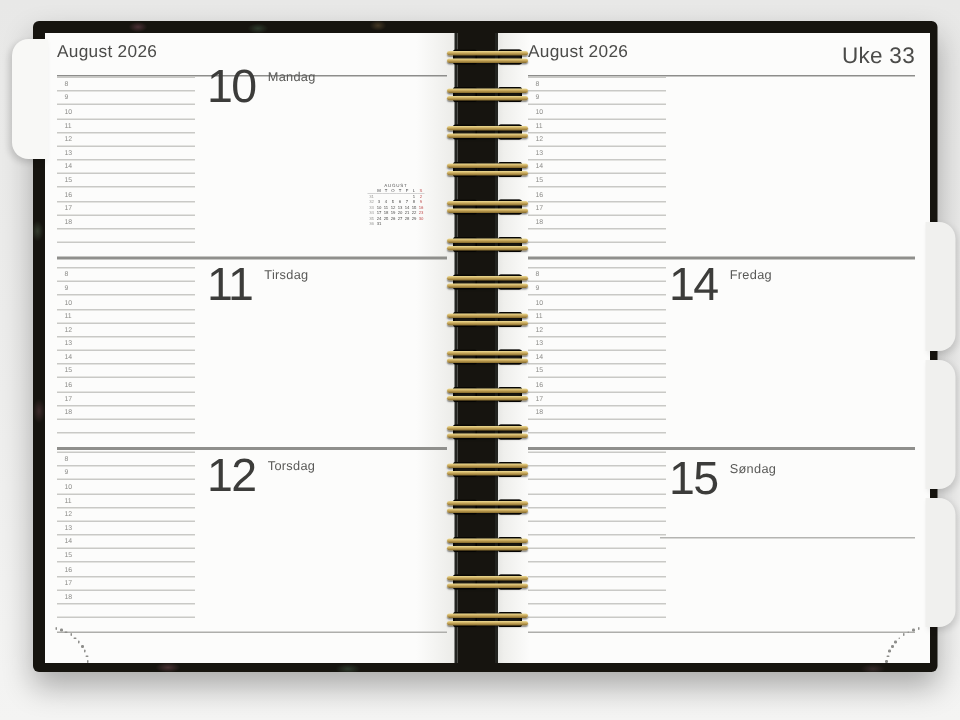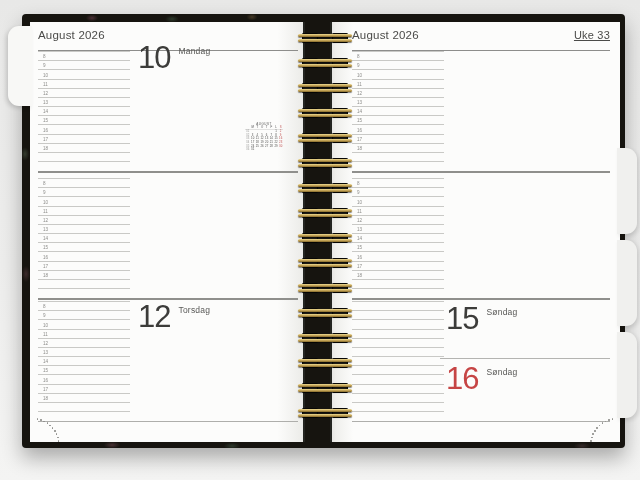--- a/index.html
+++ b/index.html
@@ -18,21 +18,21 @@
            radial-gradient(12px 5px at 90px 431px, rgba(128,84,92,.6), transparent 70%),
            radial-gradient(12px 5px at 210px 432px, rgba(74,104,80,.55), transparent 70%),
            radial-gradient(12px 5px at 560px 432px, rgba(120,90,96,.4), transparent 70%);}
   .page{position:absolute;top:22px;height:420px;z-index:2;}
   .page.left{left:30px;width:275px;
          background:linear-gradient(90deg,#fcfcfb 0%,#fcfcfb 90%,#ecece9 99%,#e0e0dd 100%);}
   .page.right{left:330px;width:290px;
          background:linear-gradient(90deg,#e3e3e0 0%,#efefec 2%,#fcfcfb 8%,#fcfcfb 100%);}
   .spine-edge{position:absolute;top:22px;height:420px;width:2px;background:#232420;z-index:3;}
   .hdr{position:absolute;top:7px;font-size:11.5px;color:#4b4b49;letter-spacing:.2px;}
-  .hdr.week{font-size:11px;text-decoration:underline;}
+  .hdr.week{font-size:15px;}
   .hdr-line{position:absolute;top:28px;height:1px;background:#8d8d8b;}
   .hline{position:absolute;height:1px;background:#c9c9c6;}
   .divider{position:absolute;height:2px;background:#8f8f8c;}
   .subdivider{position:absolute;height:1px;background:#b4b4b1;}
   .bottomline{position:absolute;height:1px;background:#aeaeab;}
   .hourlbl{position:absolute;font-size:10px;color:#8d8d8a;transform:scale(.46);transform-origin:left top;line-height:10px;}
   .dayblock{position:absolute;line-height:1;white-space:nowrap;}
   .dayblock .num{font-size:31px;font-weight:300;color:#3c3c3a;letter-spacing:-1px;}
   .dayblock.red .num{color:#c64545;}
   .dayblock .wd{position:relative;top:-14px;margin-left:8px;font-size:8.5px;color:#585856;letter-spacing:.2px;}
@@ -196,20 +196,21 @@
       <div class="hourlbl" style="left: 13px; top: 300.5px;">10</div>
       <div class="hourlbl" style="left: 13px; top: 309.7px;">11</div>
       <div class="hourlbl" style="left: 13px; top: 318.9px;">12</div>
       <div class="hourlbl" style="left: 13px; top: 328px;">13</div>
       <div class="hourlbl" style="left: 13px; top: 337.2px;">14</div>
       <div class="hourlbl" style="left: 13px; top: 346.4px;">15</div>
       <div class="hourlbl" style="left: 13px; top: 355.5px;">16</div>
       <div class="hourlbl" style="left: 13px; top: 364.7px;">17</div>
       <div class="hourlbl" style="left: 13px; top: 373.9px;">18</div>
       <div class="dayblock" style="left: 108px; top: 20px;"><span class="num">10</span><span class="wd">Mandag</span></div>
+      <div class="dayblock" style="left: 108px; top: 152px;"><span class="num">11</span><span class="wd">Tirsdag</span></div>
       <div class="dayblock" style="left: 108px; top: 279px;"><span class="num">12</span><span class="wd">Torsdag</span></div>
     </div>
 
   <div class="page right" id="pageR">
     <div class="hdr" style="left:22px">August 2026</div>
     <div class="hdr week" style="right:10px">Uke 33</div>
     <div class="hdr-line" style="left:22px;width:258px"></div>
   <div class="divider" style="left: 22px; top: 149px; width: 258px;"></div>
       <div class="divider" style="left: 22px; top: 276px; width: 258px;"></div>
       <div class="bottomline" style="left: 22px; top: 399px; width: 258px;"></div>
@@ -267,23 +268,23 @@
       <div class="hline" style="left: 22px; top: 306.5px; width: 92px;"></div>
       <div class="hline" style="left: 22px; top: 315.7px; width: 92px;"></div>
       <div class="hline" style="left: 22px; top: 324.9px; width: 92px;"></div>
       <div class="hline" style="left: 22px; top: 334px; width: 92px;"></div>
       <div class="hline" style="left: 22px; top: 343.2px; width: 92px;"></div>
       <div class="hline" style="left: 22px; top: 352.4px; width: 92px;"></div>
       <div class="hline" style="left: 22px; top: 361.5px; width: 92px;"></div>
       <div class="hline" style="left: 22px; top: 370.7px; width: 92px;"></div>
       <div class="hline" style="left: 22px; top: 379.9px; width: 92px;"></div>
       <div class="hline" style="left: 22px; top: 389px; width: 92px;"></div>
+      <div class="dayblock" style="left: 116px; top: 152px;"><span class="num">14</span><span class="wd">Fredag</span></div>
       <div class="dayblock" style="left: 116px; top: 281px;"><span class="num">15</span><span class="wd">Søndag</span></div>
       <div class="subdivider" style="left: 110px; top: 336px; width: 170px;"></div>
-      <div class="dayblock red" style="left: 116px; top: 341px;"><span class="num">16</span><span class="wd">Søndag</span></div>
     </div>
 
   <div class="spine-edge" style="left:303px"></div>
   <div class="spine-edge" style="left:330px"></div>
 
   <div id="binding">
       <div class="slot" style="left: 302px; top: 33px;"></div>
       <div class="slot" style="left: 332px; top: 33px;"></div>
       <div class="wire" style="left: 298px; top: 34px;"></div>
       <div class="wire" style="left: 298px; top: 39px;"></div>

